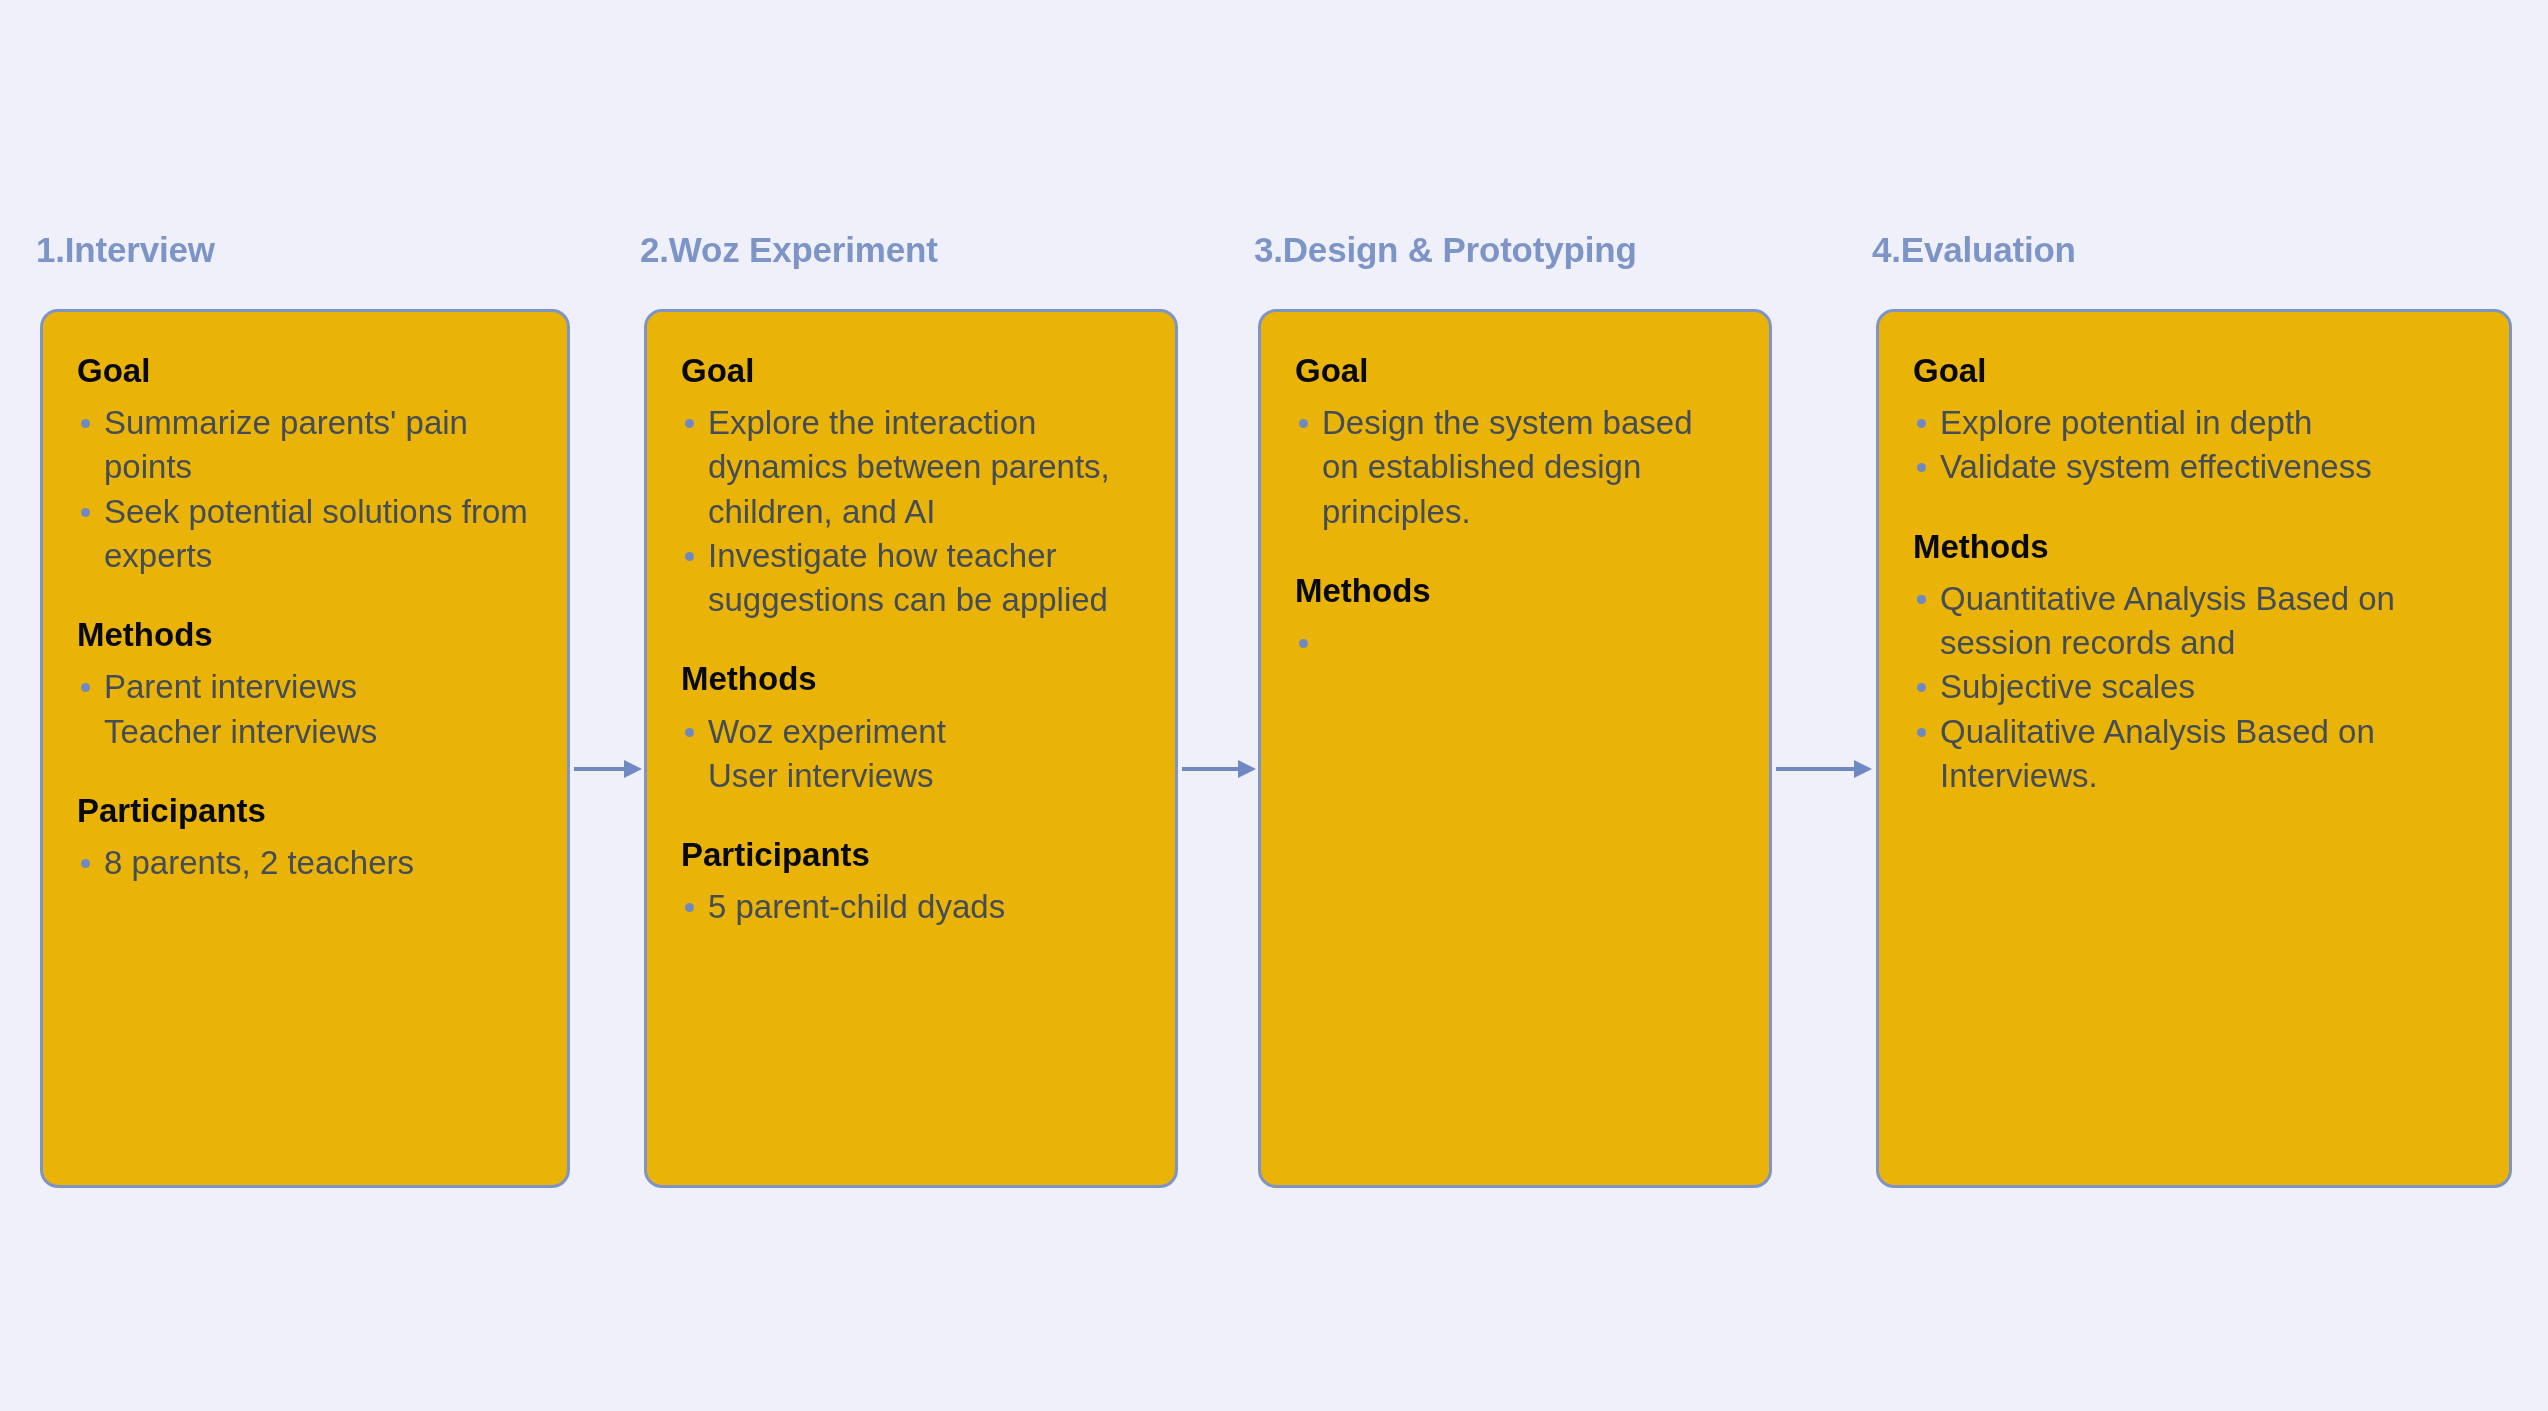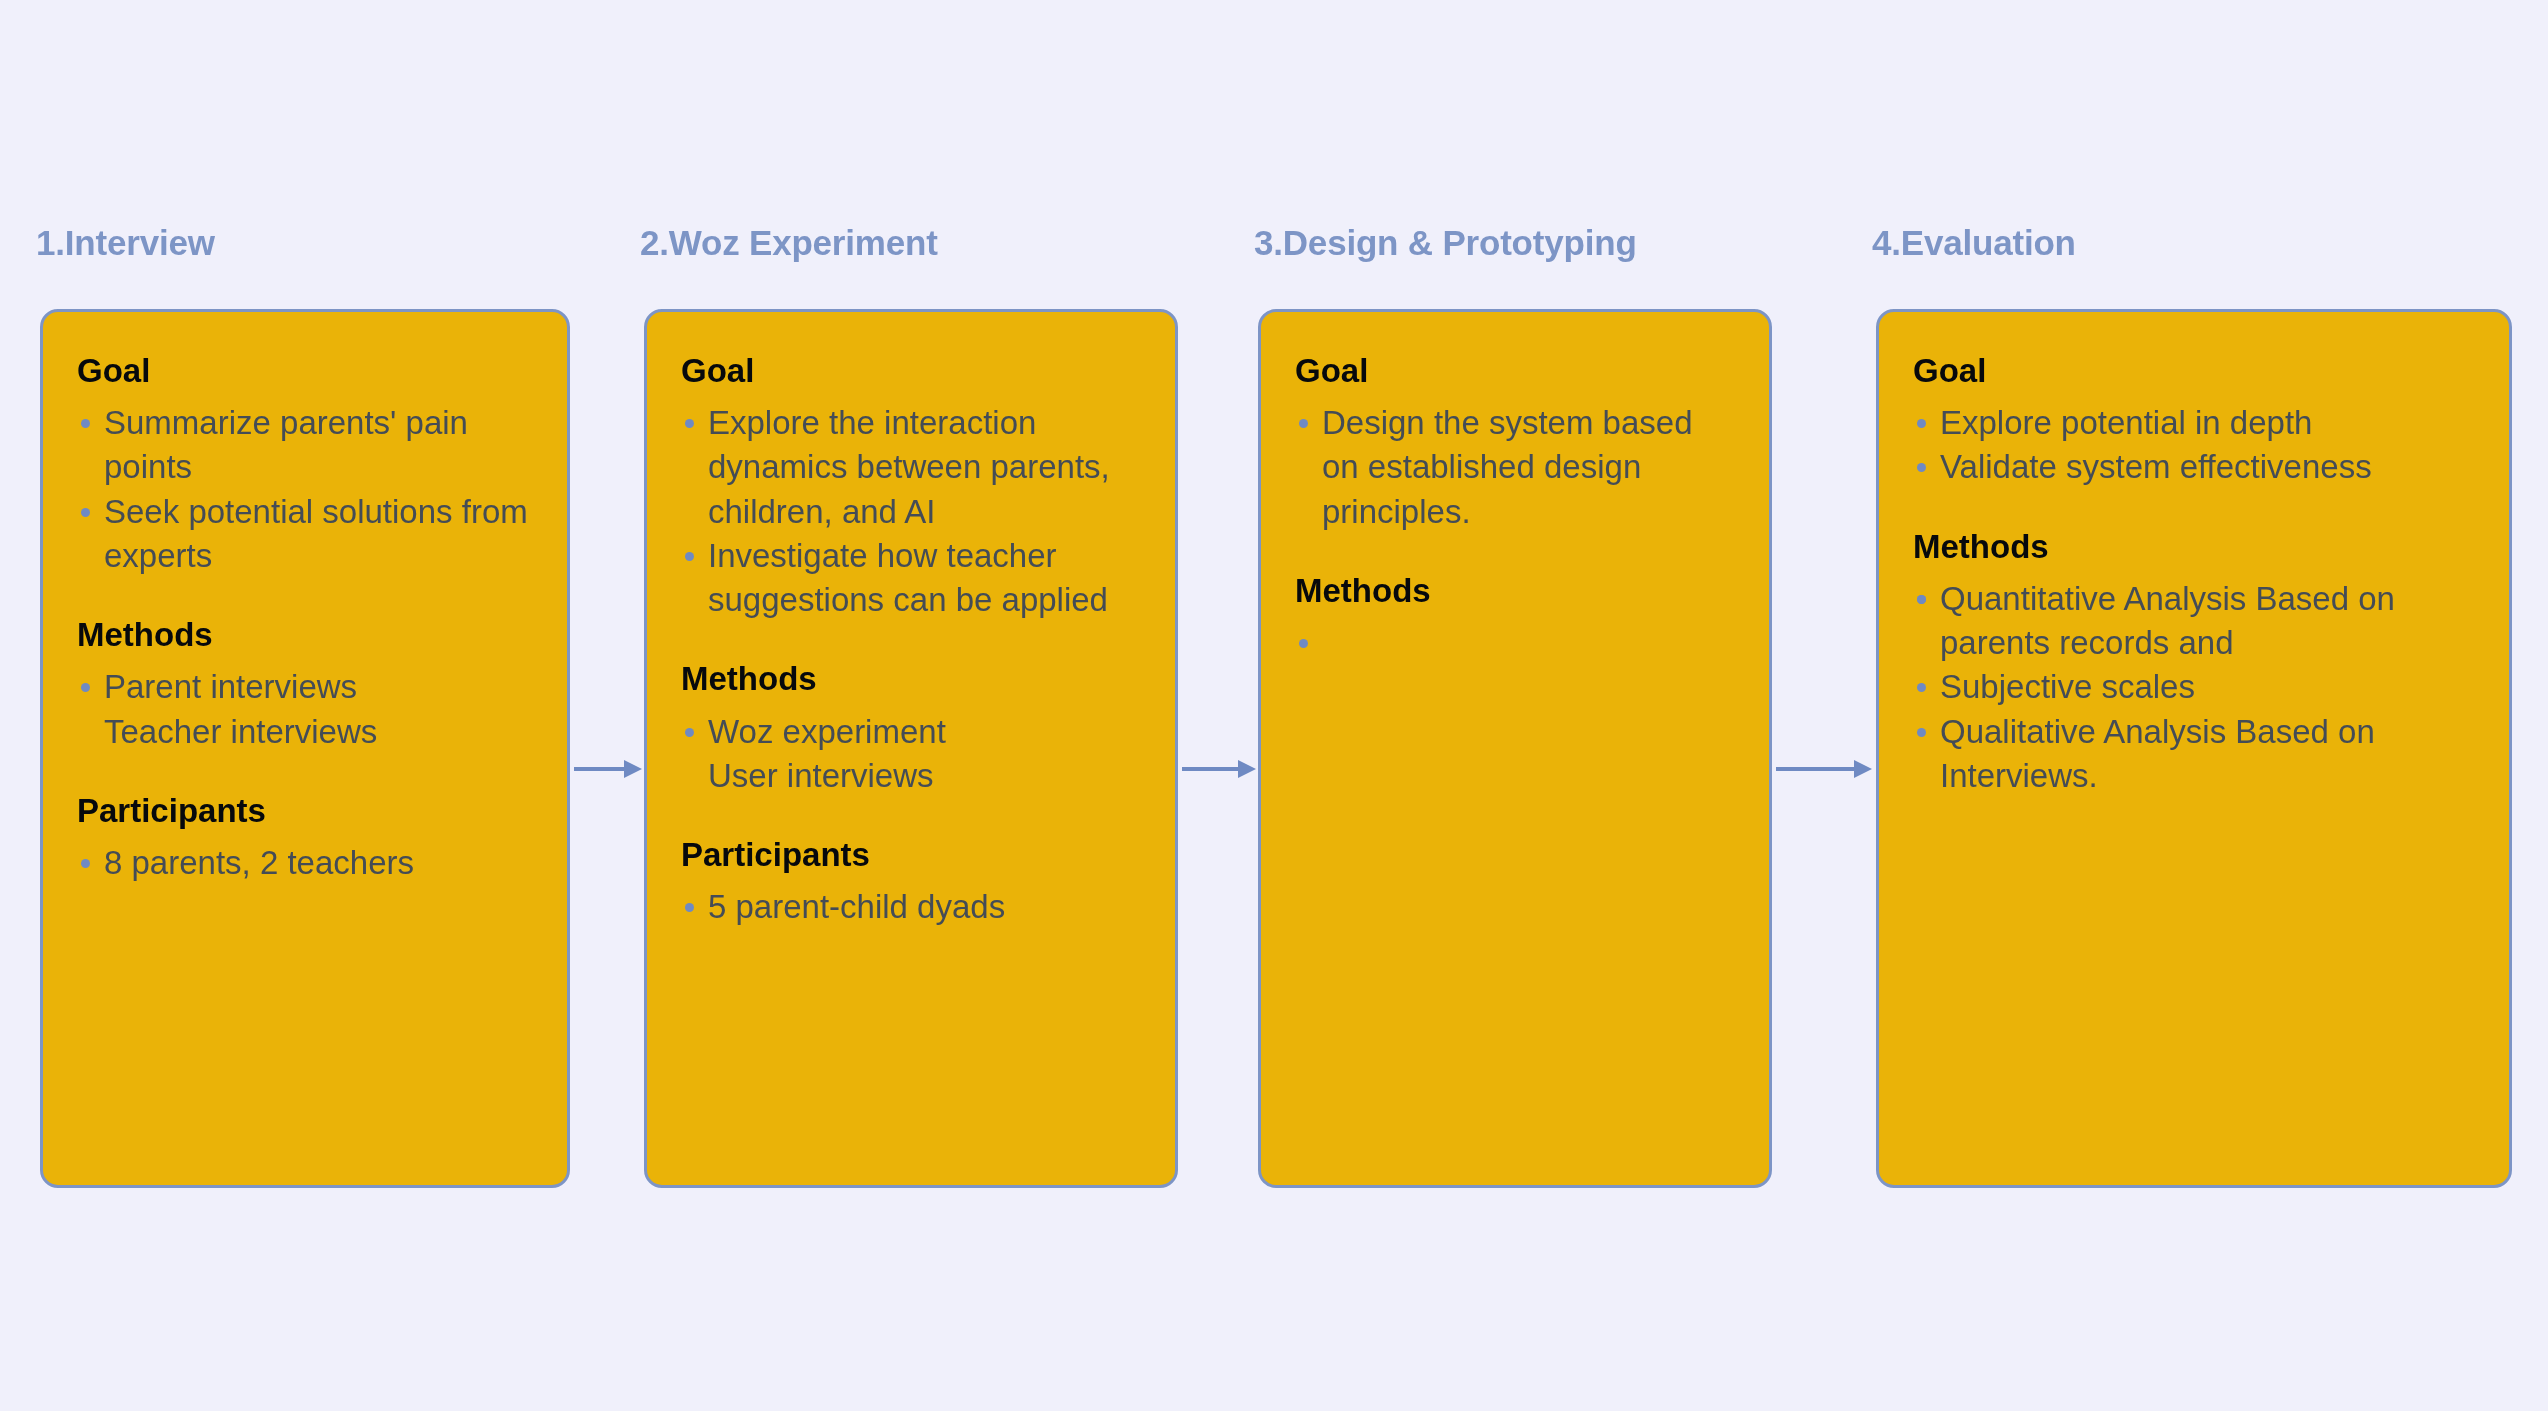--- a/index.html
+++ b/index.html
@@ -14,21 +14,21 @@
 
   #flow {
     position: relative;
     width: 2548px;
     height: 1411px;
     background: #F0F0FB;
   }
 
   .stage {
     position: absolute;
-    top: 225px;
+    top: 232px;
   }
 
   .stage-title {
     font-size: 35px;
     font-weight: bold;
     color: #7D95C6;
     letter-spacing: -0.2px;
     line-height: 1.0;
     white-space: nowrap;
     margin-bottom: 0;
@@ -173,21 +173,21 @@
         <div class="section-head">Goal</div>
         <ul class="bullets">
           <li><span class="dot"></span><span>Explore potential in depth</span></li>
           <li><span class="dot"></span><span>Validate system effectiveness</span></li>
         </ul>
       </div>
       <div class="section">
         <div class="section-head">Methods</div>
         <ul class="bullets">
           <li><span class="dot"></span></li>
-          <li><span class="dot"></span><span>Quantitative Analysis Based on parents records and</span></li>
+          <li><span class="dot"></span><span>Quantitative Analysis Based on session records and</span></li>
           <li><span class="dot"></span><span>Subjective scales</span></li>
           <li><span class="dot"></span><span>Qualitative Analysis Based on Interviews.</span></li>
         </ul>
       </div>
     </div>
     <div class="arrow" style="left: 574px; width: 68px;">
       <div class="shaft" style="width: 52px;"></div>
       <div class="head" style="left: 50px;"></div>
     </div>
     <div class="arrow" style="left: 1182px; width: 74px;">

